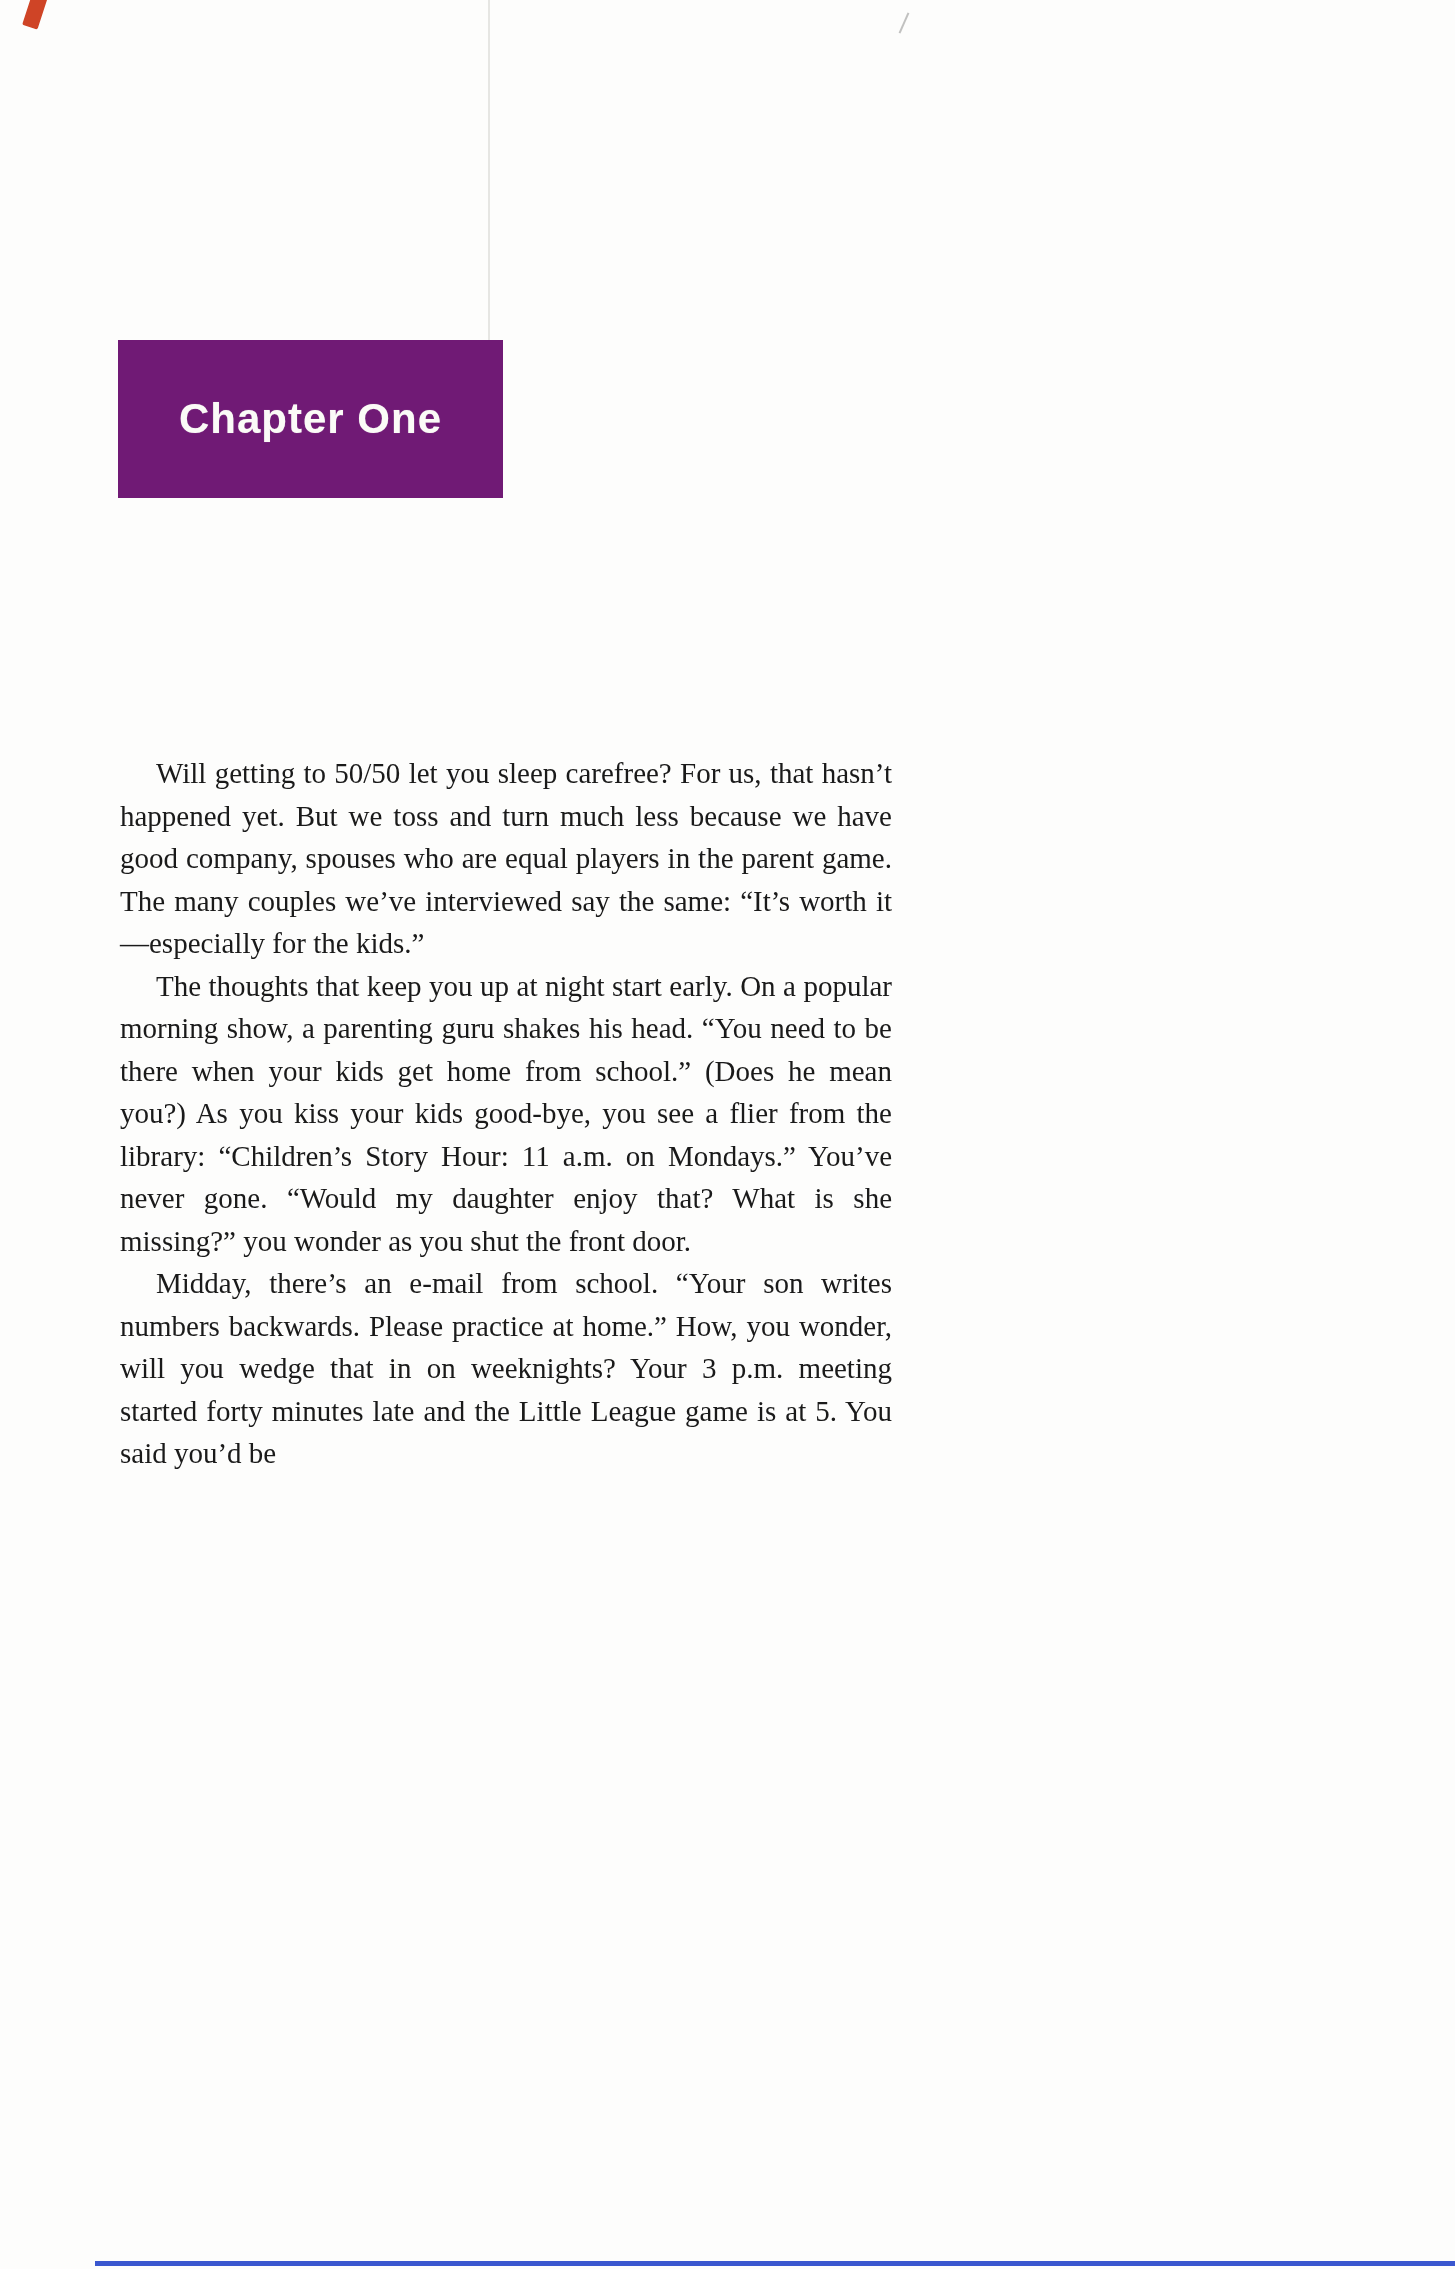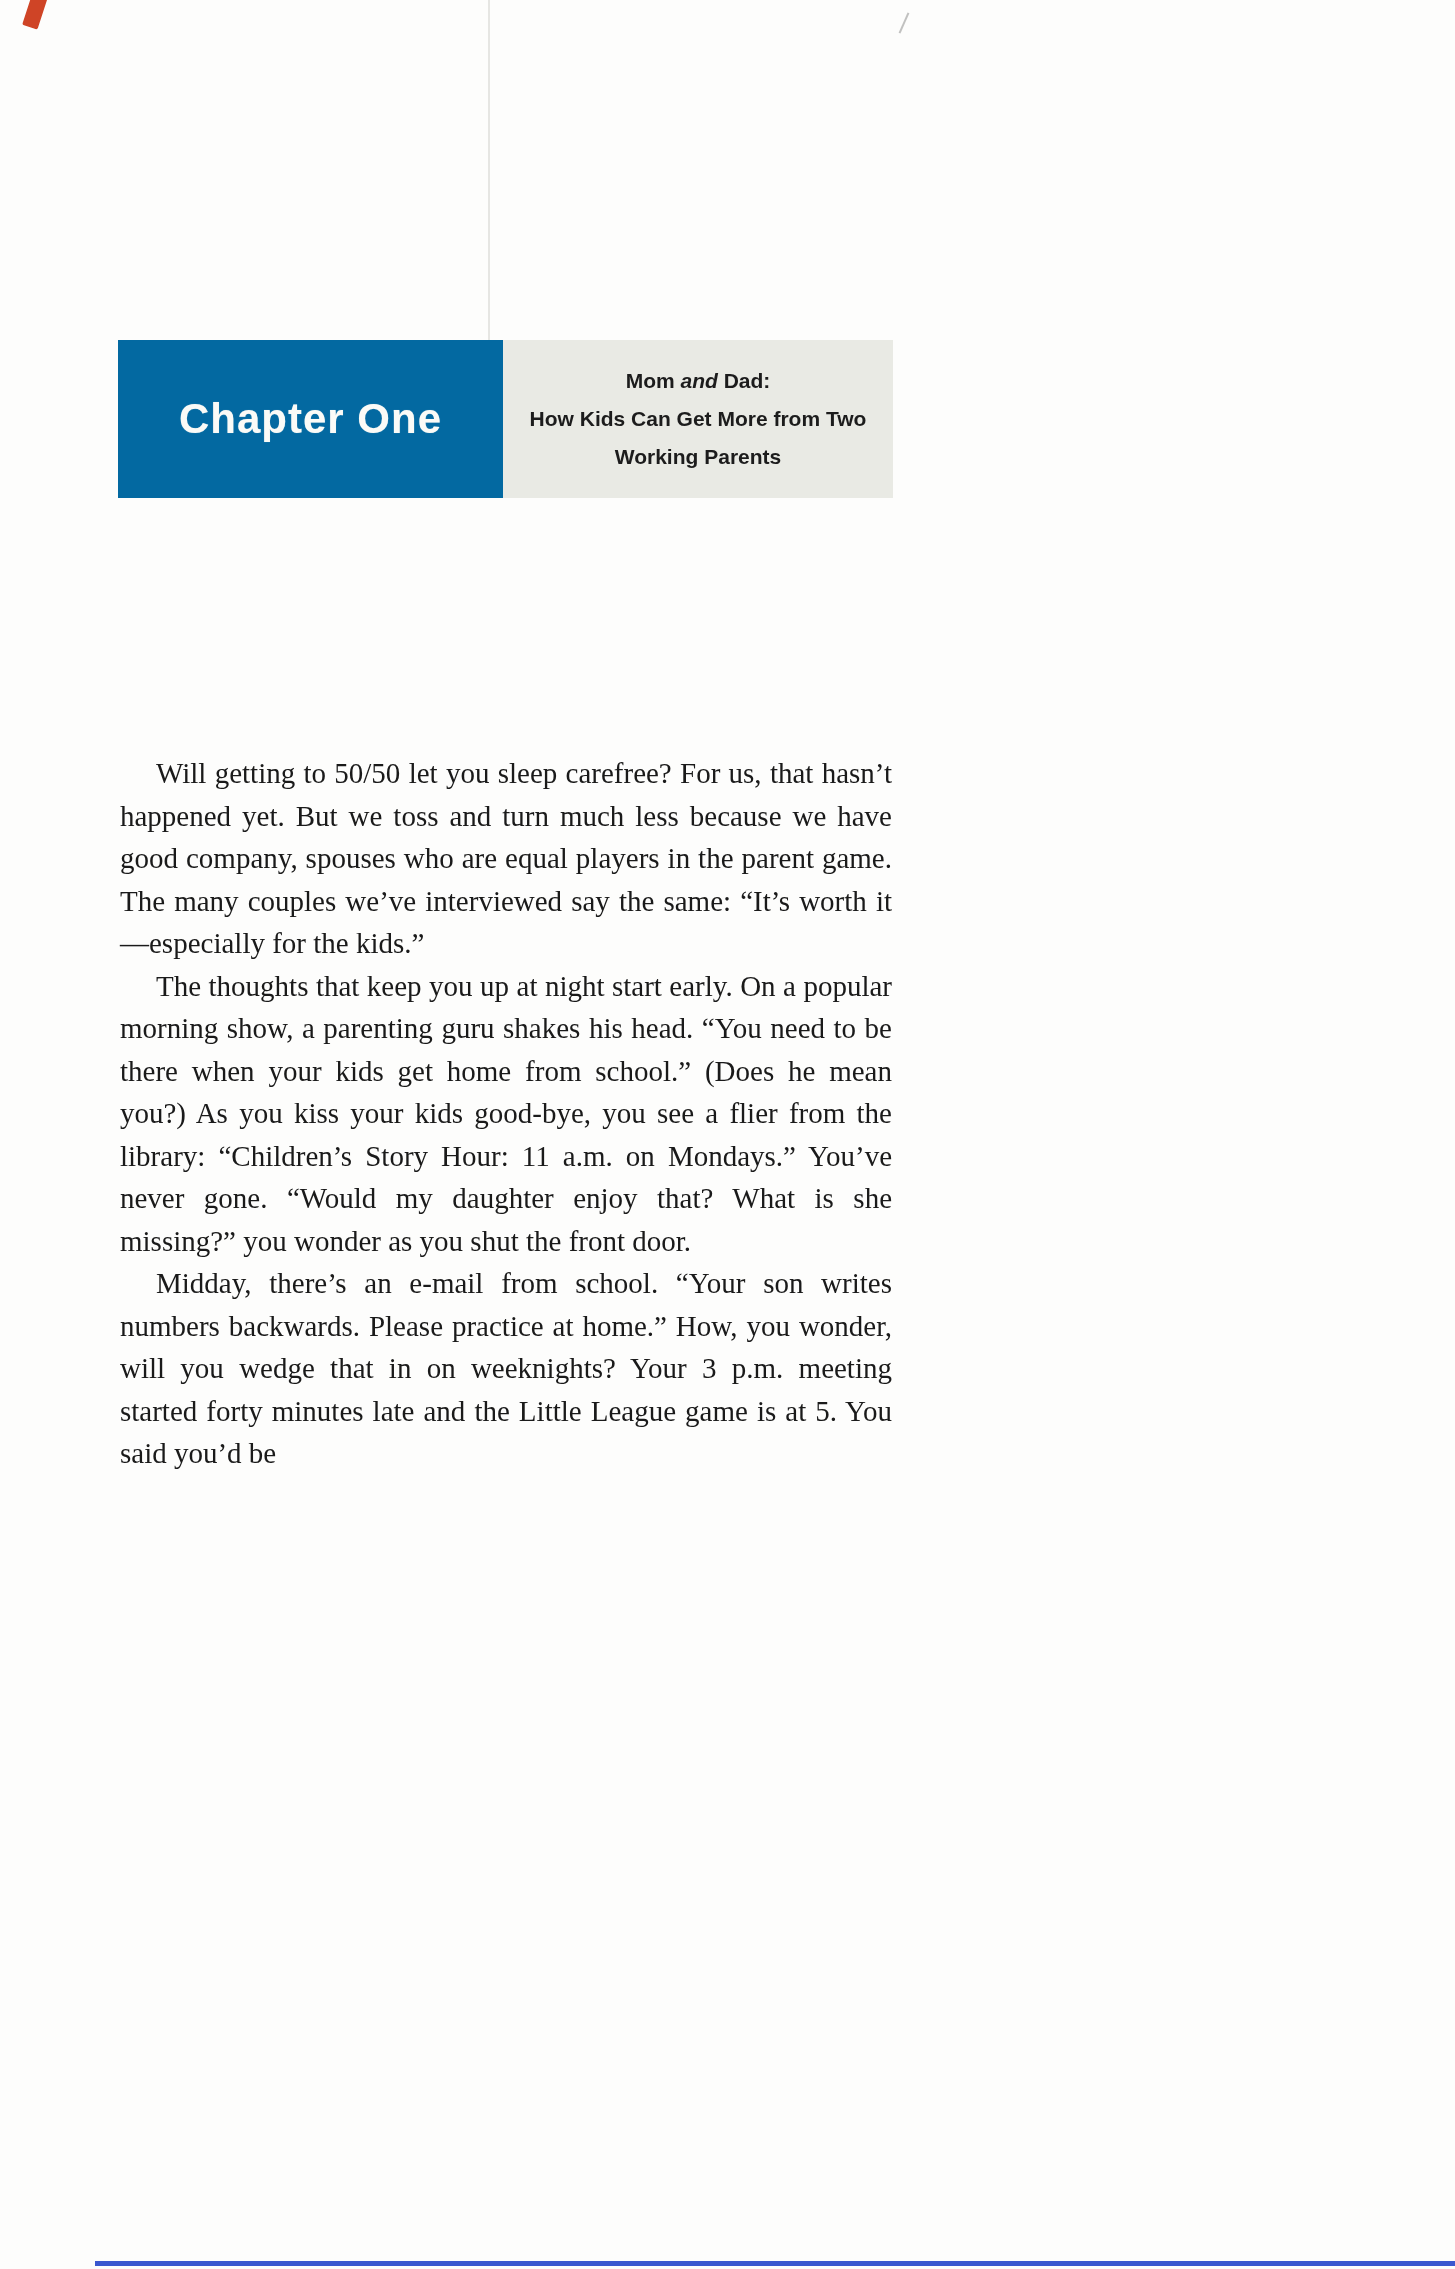--- a/index.html
+++ b/index.html
@@ -122,27 +122,22 @@
 <body>
 
 <div class="page">
 
   <div class="artifact-red" style="background: rgb(207, 68, 38);"></div>
   <div class="artifact-fold" style="background: rgb(185, 185, 181);"></div>
   <div class="artifact-slash" style="background: rgb(154, 154, 152);"></div>
   <div class="artifact-blue" style="background: rgb(58, 87, 207);"></div>
 
   <div class="header-band">
-    <div class="chapter-box" style="background: #0369a1; text-align: center;">
+    <div class="chapter-box" style="background: #701a75; text-align: center;">
       <span class="chapter-label">Chapter One</span>
-    </div>
-    <div class="title-box" style="background: rgb(233, 234, 228);">
-      <div class="title-line"><span>Mom </span><em>and</em><span> Dad:</span></div>
-      <div class="title-line">How Kids Can Get More from Two</div>
-      <div class="title-line">Working Parents</div>
     </div>
   </div>
 
   <div class="body-text">
     <p class="indent">Will getting to 50/50 let you sleep carefree? For us, that hasn’t happened yet. But we toss and turn much less because we have good company, spouses who are equal players in the parent game. The many couples we’ve interviewed say the same: “It’s worth it—especially for the kids.”</p>
     <p class="indent">The thoughts that keep you up at night start early. On a popular morning show, a parenting guru shakes his head. “You need to be there when your kids get home from school.” (Does he mean you?) As you kiss your kids good-bye, you see a flier from the library: “Children’s Story Hour: 11 a.m. on Mondays.” You’ve never gone. “Would my daughter enjoy that? What is she missing?” you wonder as you shut the front door.</p>
     <p class="indent">Midday, there’s an e-mail from school. “Your son writes numbers backwards. Please practice at home.” How, you wonder, will you wedge that in on weeknights? Your 3 p.m. meeting started forty minutes late and the Little League game is at 5. You said you’d be</p>
   </div>
 
 </div>

